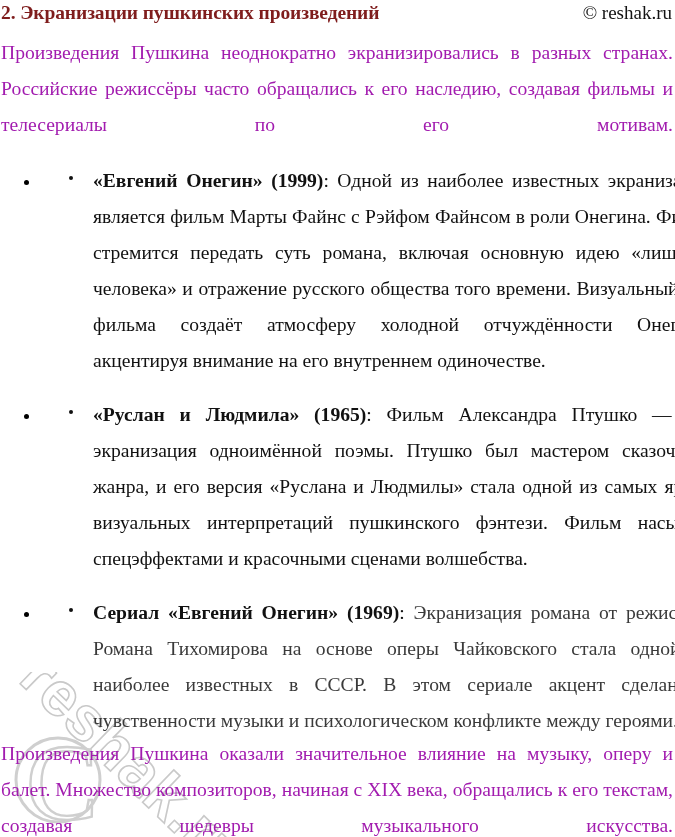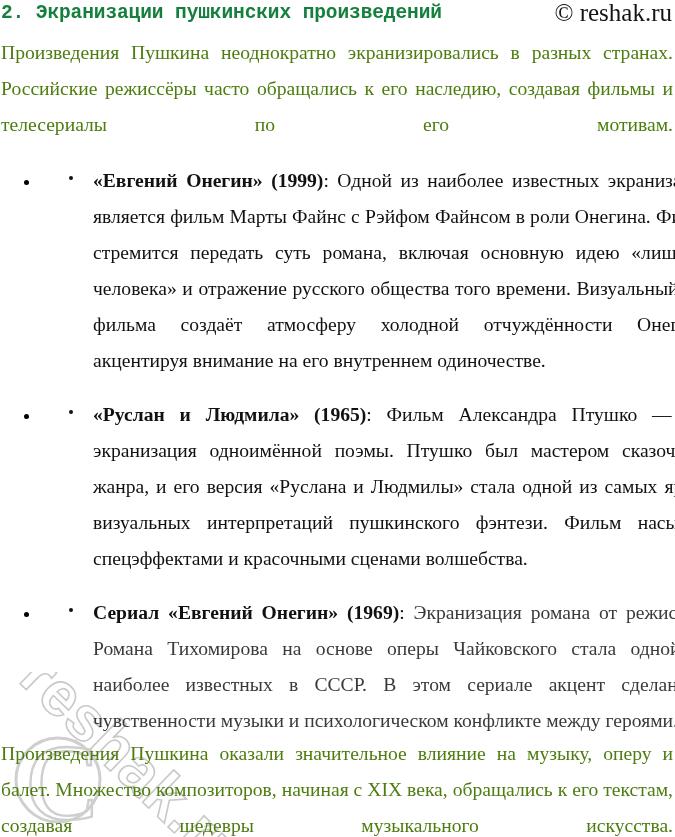--- a/index.html
+++ b/index.html
@@ -58,36 +58,36 @@
     stroke: #cfcfcf;
     stroke-width: 2.4px;
   }
 
   
   .copyright {
     position: absolute;
     top: 2px;
     right: 3px;
     font-family: "Liberation Serif", "DejaVu Serif", serif;
-    font-size: 25px;
+    font-size: 19px;
     line-height: 22px;
     color: #131313;
     white-space: nowrap;
     z-index: 3;
   }
 
   
   .heading {
     position: relative;
     z-index: 2;
-    font-family: Liberation Mono, monospace;
+    font-family: Liberation Serif, serif;
     font-weight: 700;
     font-size: 19.5px;
     line-height: 24px;
-    color: #15803d;
+    color: #7f1d1d;
     letter-spacing: -0.1px;
     margin: 0;
     padding: 0;
   }
   #heading-2 {
     position: absolute;
     left: 1px;
     top: 1px;
     width: 540px;
   }
@@ -99,21 +99,21 @@
   }
 
   
   .para {
     position: absolute;
     z-index: 2;
     font-size: 19.6px;
     line-height: 36px;
     text-align: justify;
     text-justify: inter-word;
-    color: #4d7c0f;
+    color: #a21caf;
     margin: 0;
     padding: 0;
     hyphens: none;
   }
   .para.lastline-left::after {
     content: "";
     display: inline-block;
     width: 100%;
   }
 

